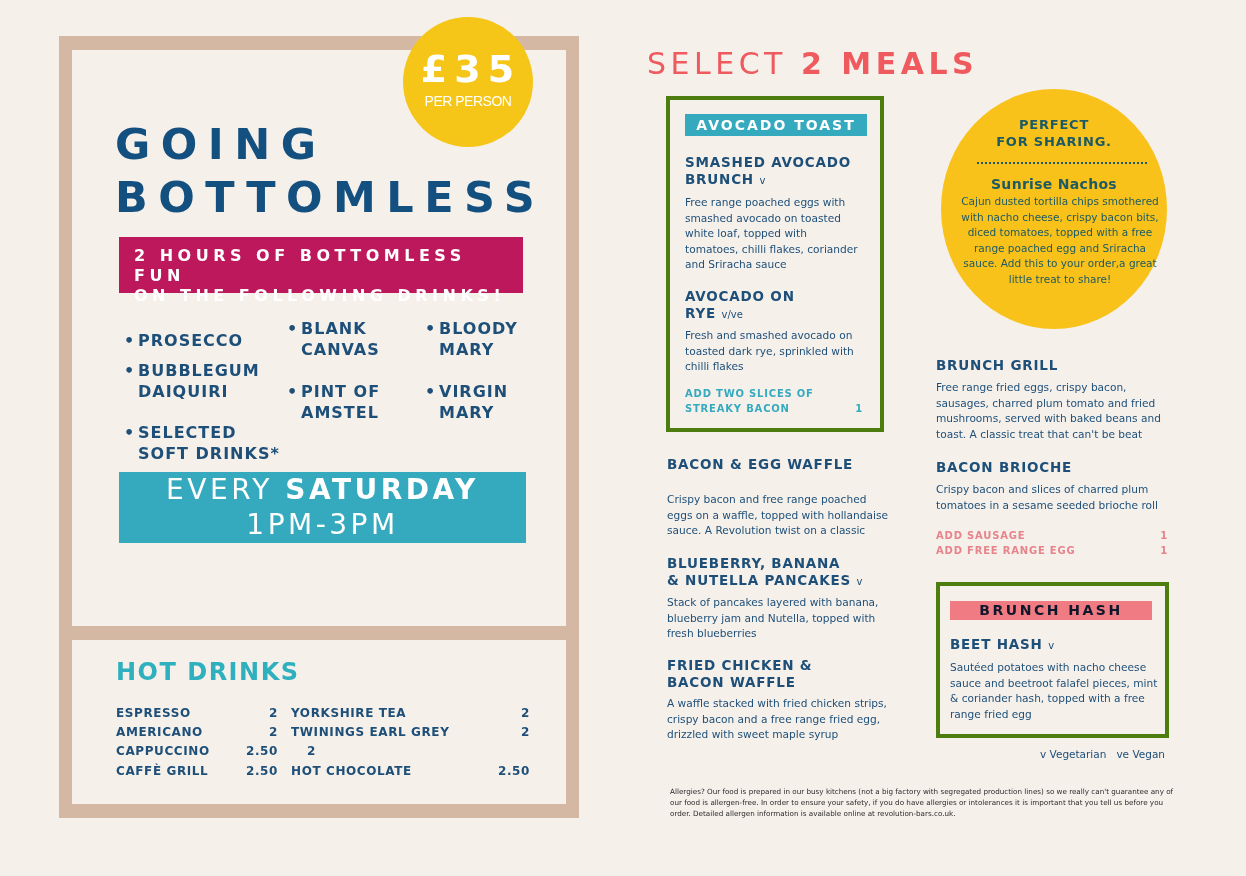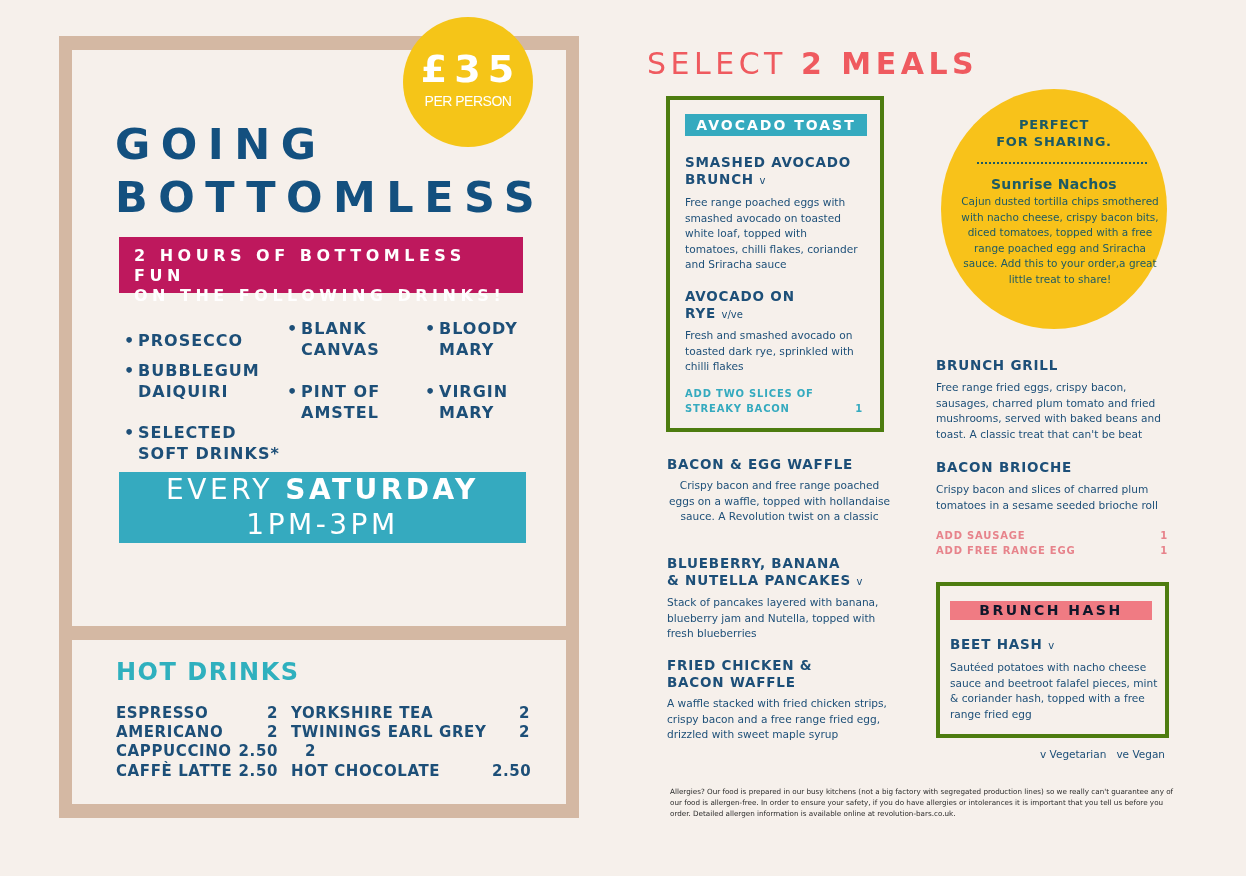--- a/index.html
+++ b/index.html
@@ -70,21 +70,21 @@
   .sat-line2 { font-size: 28px; letter-spacing: 3.5px; line-height: 36px; }
 
   .hot-title {
     left: 116px; top: 658px;
     font-family: "DejaVu Sans", sans-serif;
     font-weight: bold; color: #2fb0be; font-size: 24px; letter-spacing: 1.5px;
   }
   .hot-table {
     left: 116px; top: 703px; width: 414px;
     font-family: "DejaVu Sans", sans-serif; font-weight: bold;
-    font-size: 15px; color: #1d4f78; letter-spacing: 0.6px;
+    font-size: 12px; color: #1d4f78; letter-spacing: 0.6px;
   }
   .hot-row { display: flex; height: 19.3px; align-items: center; }
   .hot-c1 { width: 120px; }
   .hot-p1 { width: 42px; text-align: right; }
   .hot-c2 { width: 214px; padding-left: 13px; }
   .hot-p2 { width: 38px; text-align: right; }
 
   
   .select-title {
     left: 647px; top: 46px;
@@ -229,21 +229,21 @@
     <span class="hot-p1">2</span>
     <span class="hot-c2">TWININGS EARL GREY</span>
     <span class="hot-p2">2</span>
   </div>
   <div class="hot-row">
     <span class="hot-c1">CAPPUCCINO</span>
     <span class="hot-p1">2.50</span>
     <span class="hot-p2">2</span>
   </div>
   <div class="hot-row">
-    <span class="hot-c1">CAFFÈ LATTE</span>
+    <span class="hot-c1">CAFFÈ GRILL</span>
     <span class="hot-p1">2.50</span>
     <span class="hot-c2">HOT CHOCOLATE</span>
     <span class="hot-p2">2.50</span>
   </div>
 </div>
 
 <div class="abs select-title">
   <span>SELECT</span>
   <b>2 MEALS</b>
 </div>
@@ -283,21 +283,21 @@
     <div>PERFECT</div>
     <div>FOR SHARING.</div>
   </div>
   <div class="share-dots"></div>
   <div class="share-dish">Sunrise Nachos</div>
   <div class="share-desc">Cajun dusted tortilla chips smothered with nacho cheese, crispy bacon bits, diced tomatoes, topped with a free range poached egg and Sriracha sauce. Add this to your order,a great little treat to share!</div>
 </div>
 
 <div class="abs" style="left:667px; top:456px; width:225px;">
   <div class="dish-name">BACON &amp; EGG WAFFLE</div>
-  <div class="dish-desc" style="margin-top:5px;text-align:center;">Crispy bacon and free range poached eggs on a waffle, topped with hollandaise sauce. A Revolution twist on a classic</div>
+  <div class="dish-desc" style="margin-top:19px;">Crispy bacon and free range poached eggs on a waffle, topped with hollandaise sauce. A Revolution twist on a classic</div>
 </div>
 
 <div class="abs" style="left:667px; top:555px; width:225px;">
   <div class="dish-name">
     <div>BLUEBERRY, BANANA</div>
     <div><span>&amp; NUTELLA PANCAKES</span> <span class="tag">v</span></div>
   </div>
   <div class="dish-desc" style="margin-top:5px;">Stack of pancakes layered with banana, blueberry jam and Nutella, topped with fresh blueberries</div>
 </div>
 

